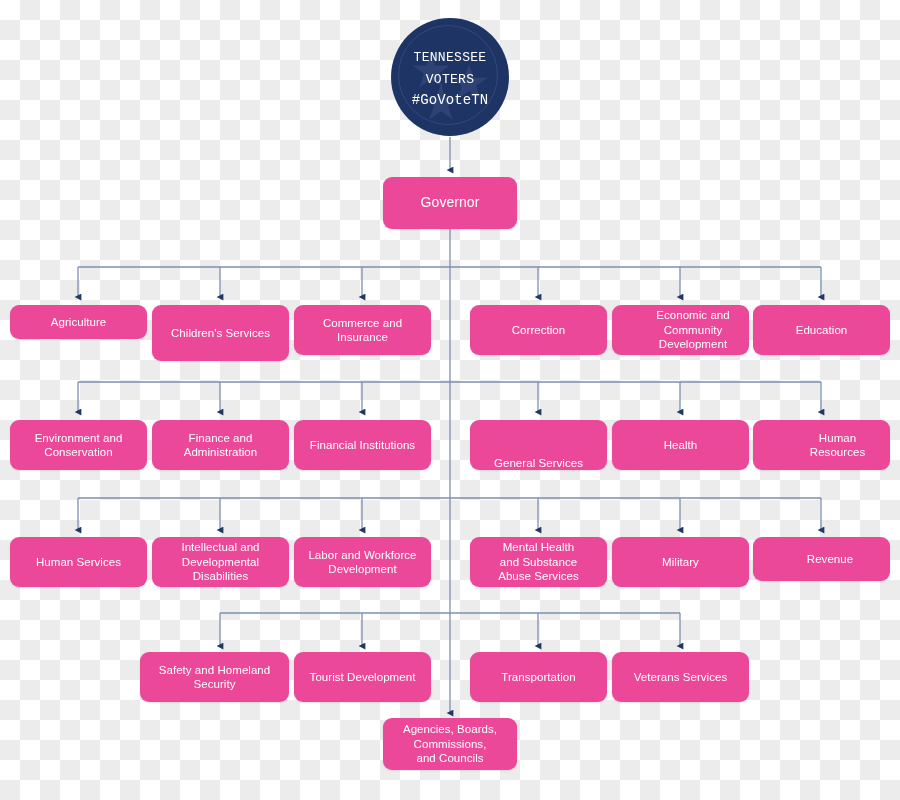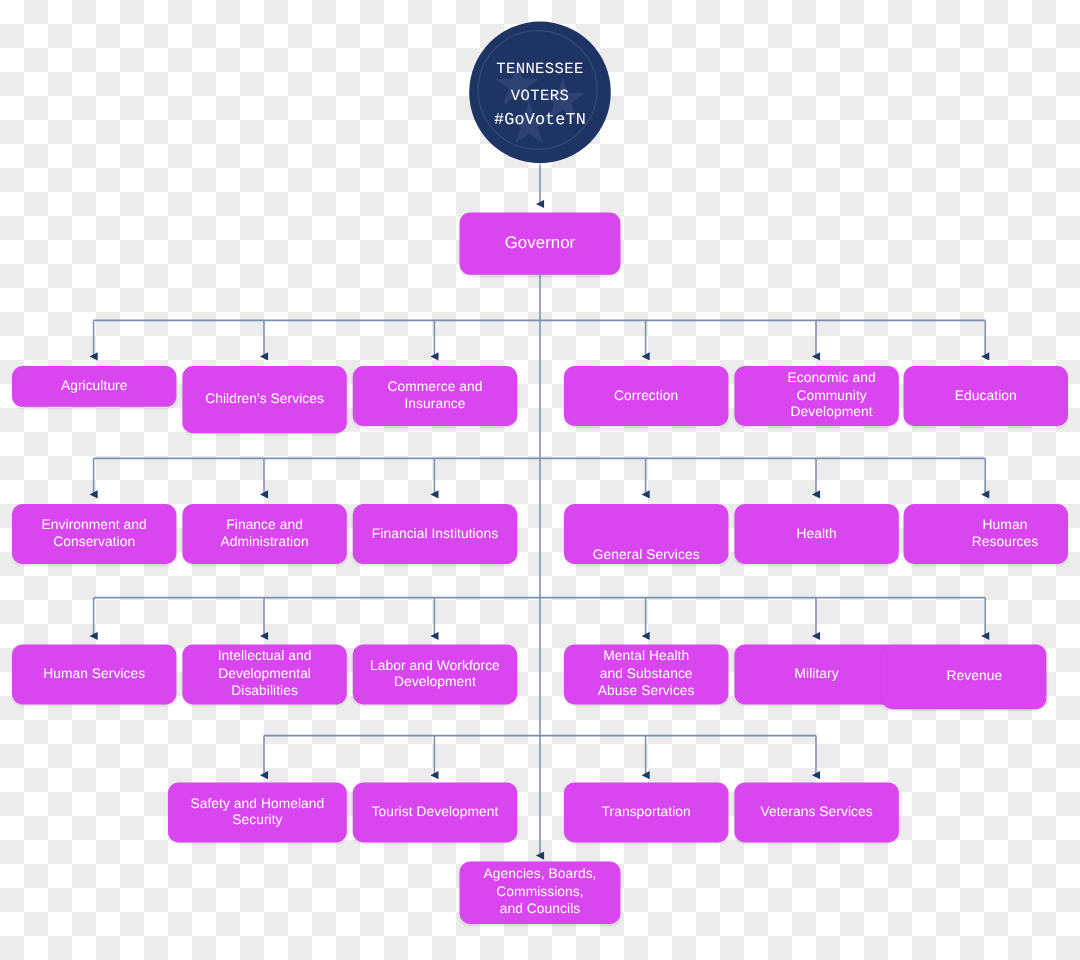--- a/index.html
+++ b/index.html
@@ -82,21 +82,21 @@
   .vt-tag {
     display: block;
     font-size: 14px;
     font-weight: 400;
     letter-spacing: 0.1px;
   }
 
   
   .node {
     position: absolute;
-    background: #d946ef;
+    background: #ec4899;
     color: #ffffff;
     border-radius: 9px;
     display: flex;
     align-items: center;
     justify-content: center;
     text-align: center;
     font-size: 11.5px;
     line-height: 1.25;
     padding: 0 7px;
     box-sizing: border-box;
@@ -266,21 +266,21 @@
           <span>Mental Health</span>
           <span>and Substance</span>
           <span>Abuse Services</span>
         </div>
       </div>
       <div class="node" style="left: 612px; top: 537px; width: 137px; height: 50px;">
         <div>
           <span>Military</span>
         </div>
       </div>
-      <div class="node" style="left: 735px; top: 537px; width: 137px; height: 54px; padding-left: 24px;">
+      <div class="node" style="left: 753px; top: 537px; width: 137px; height: 44px; padding-left: 24px;">
         <div>
           <span>Revenue</span>
         </div>
       </div>
       <div class="node" style="left: 140px; top: 652px; width: 149px; height: 50px;">
         <div>
           <span>Safety and Homeland</span>
           <span>Security</span>
         </div>
       </div>

